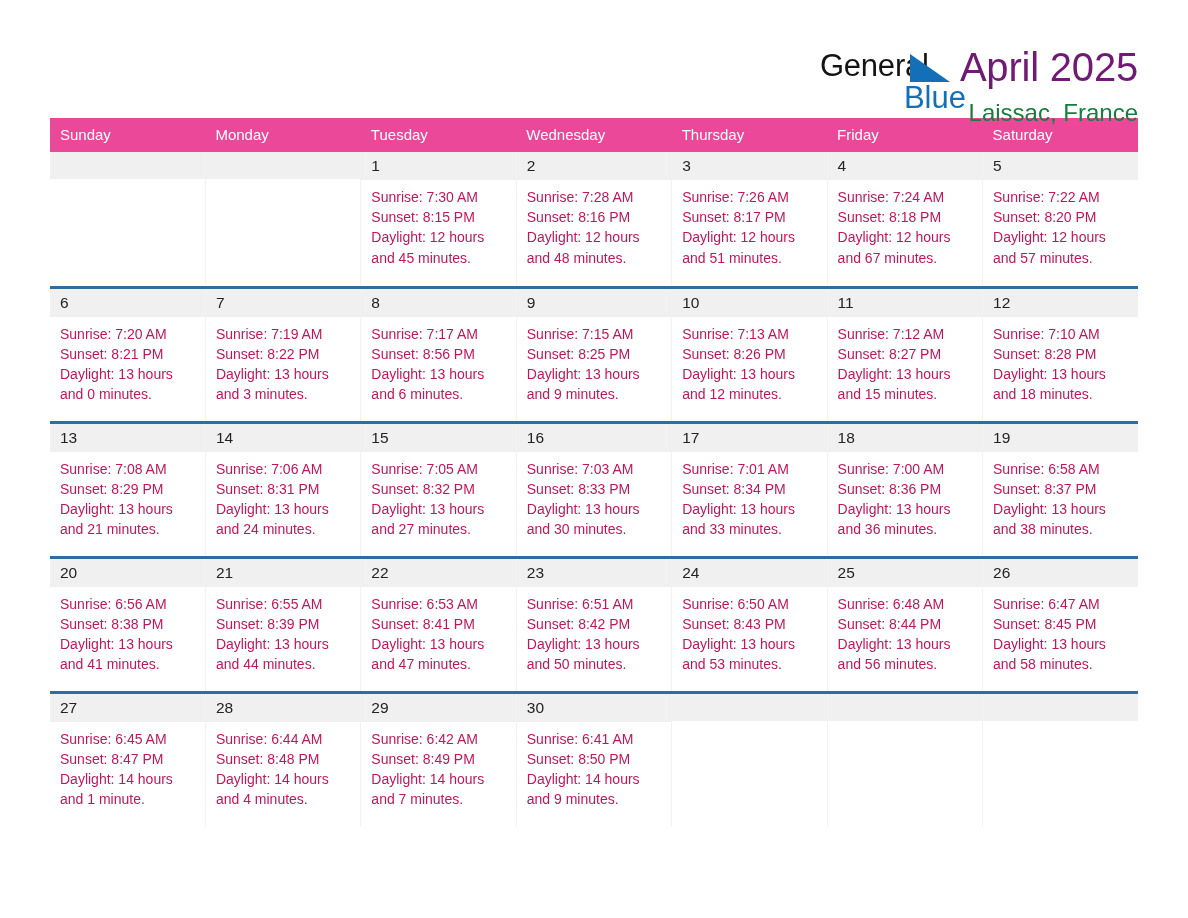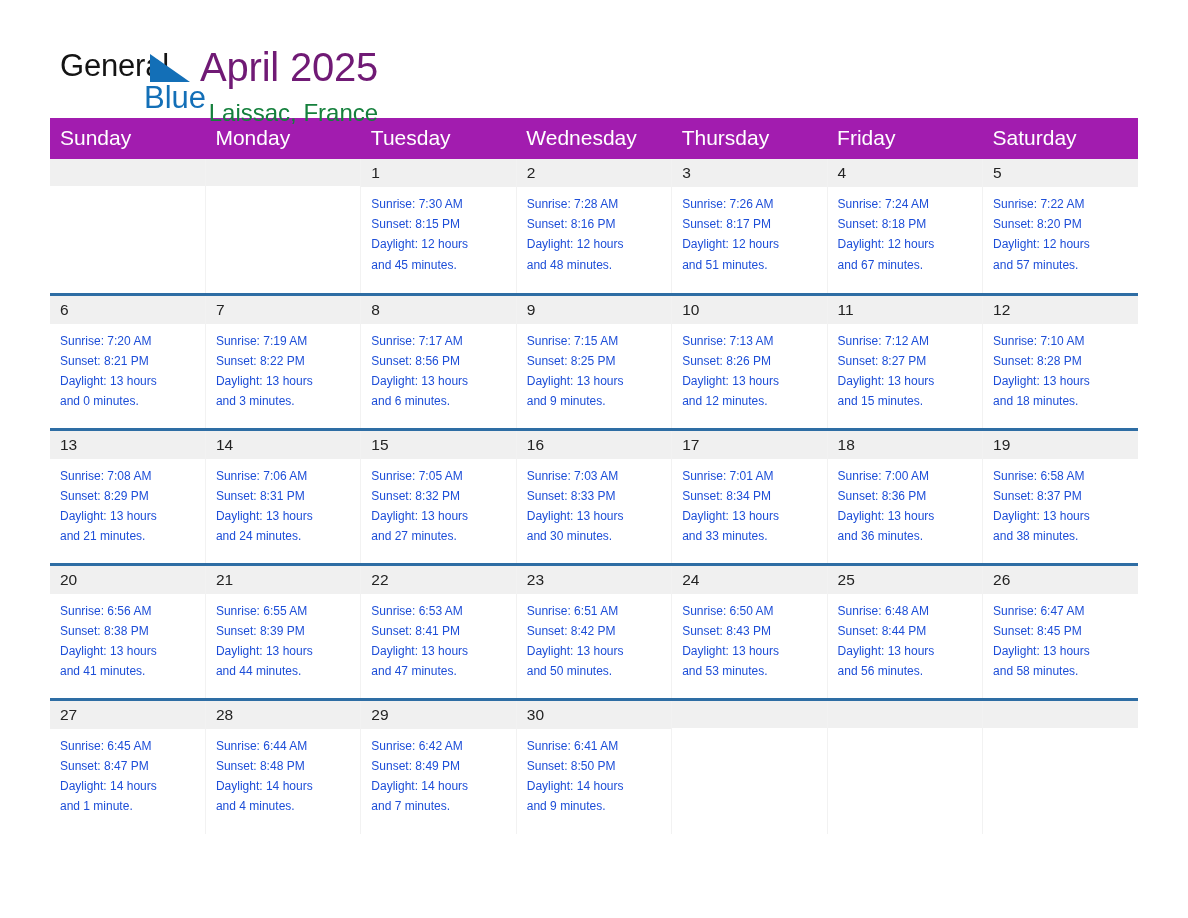--- a/index.html
+++ b/index.html
@@ -19,21 +19,21 @@
     width: 1188px;
     height: 918px;
     box-sizing: border-box;
     padding: 0 50px;
   }
 
   
   .masthead {
     display: flex;
     align-items: flex-start;
-    justify-content: flex-start;
+    justify-content: flex-end;
     padding-top: 44px;
     height: 104px;
     box-sizing: border-box;
   }
   .brand {
     position: relative;
     width: 150px;
     height: 70px;
     flex: none;
   }
@@ -85,24 +85,24 @@
   }
 
   
   .calendar {
     margin-top: 14px;
     width: 1088px;
     border-collapse: collapse;
     table-layout: fixed;
   }
   .calendar th {
-    background: #a21caf;
+    background: #ec4899;
     color: #ffffff;
     font-weight: normal;
-    font-size: 21px;
+    font-size: 15px;
     text-align: left;
     padding: 8px 0 9px 10px;
     border: none;
   }
   .calendar td {
     vertical-align: top;
     padding: 0;
     border: none;
     border-top: 3px solid #2e6da4;
     border-right: 1px solid #f2f2f2;
@@ -119,23 +119,23 @@
     background: #f0f0f0;
     font-size: 15.5px;
     color: #232323;
     padding: 5px 0 6px 10px;
     line-height: 1.1;
     min-height: 16px;
   }
   .daynum.empty { color: transparent; }
   .details {
     padding: 7px 8px 0 10px;
-    font-size: 12px;
+    font-size: 14px;
     line-height: 20.2px;
-    color: #1d4ed8;
+    color: #be185d;
   }
   .details div { white-space: nowrap; }
 </style>
 </head>
 <body>
 
 <div class="page">
 
   <div class="masthead">
     <div class="brand">

